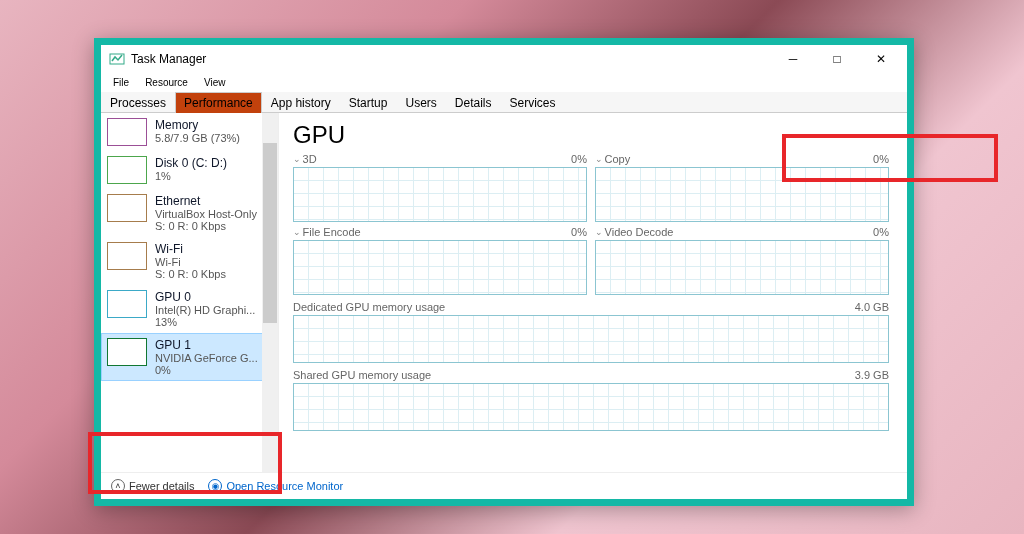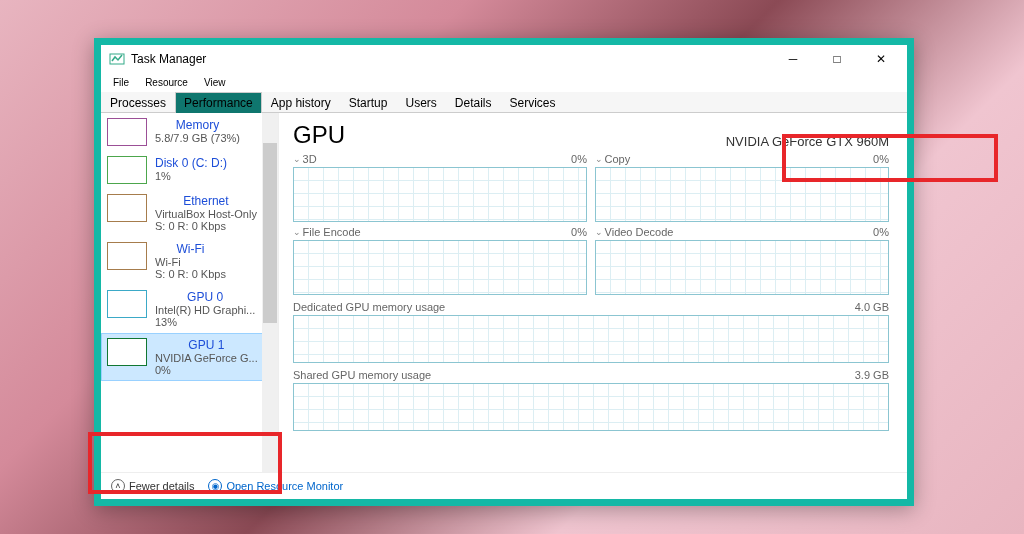--- a/index.html
+++ b/index.html
@@ -15,35 +15,35 @@
   }
   .titlebar { display: flex; align-items: center; height: 28px; padding: 0 4px; }
   .titlebar-icon { width: 16px; height: 16px; margin: 0 4px; }
   .titlebar-title { font-size: 12px; flex: 0 0 auto; margin-left: 2px; }
   .titlebar-spacer { flex: 1; }
   .titlebar-btn { width: 44px; height: 28px; display: flex; align-items: center; justify-content: center; font-size: 12px; cursor: pointer; }
   .menubar { display: flex; padding: 2px 4px; font-size: 10px; }
   .menubar-item { padding: 2px 8px; cursor: pointer; }
   .tabs { display: flex; font-size: 12px; background: #f6f6f6; border-bottom: 1px solid #ccc; }
   .tab { padding: 3px 8px; border: 1px solid transparent; border-bottom: none; cursor: pointer; margin-bottom: -1px; }
-  .tab.active { background: #0f766e; border-color: #ccc; }
+  .tab.active { background: #c2410c; border-color: #ccc; }
   .content { flex: 1; display: flex; overflow: hidden; }
   .sidebar { width: 178px; background: #fff; border-right: 1px solid #eee; overflow-y: auto; position: relative; }
   .sidebar-scroll { position: absolute; right: 0; top: 0; bottom: 0; width: 16px; background: #f0f0f0; }
   .sidebar-thumb { position: absolute; right: 1px; top: 30px; width: 14px; height: 180px; background: #ccc; }
   .side-item { display: flex; padding: 5px 6px; cursor: pointer; }
   .side-item.selected { background: #cce8ff; border: 1px solid #99d1ff; padding: 4px 5px; }
   .side-thumb { width: 40px; height: 28px; border: 1px solid; margin-right: 8px; flex-shrink: 0; background: #fff; }
   .side-thumb.purple { border-color: #9b4f96; }
   .side-thumb.green { border-color: #4ca64c; }
   .side-thumb.brown { border-color: #a67c4c; }
   .side-thumb.cyan { border-color: #3ba9c7; }
   .side-thumb.darkgreen { border-color: #117733; }
   .side-text { display: flex; flex-direction: column; font-size: 11px; color: #555; overflow: hidden; }
-  .side-title { font-size: 12px; color: #1d4ed8; text-align: center; }
+  .side-title { font-size: 12px; color: #0f172a; }
   .main { flex: 1; padding: 8px 18px 0 14px; position: relative; }
   .main-header { display: flex; align-items: flex-end; }
   .main-title { font-size: 24px; font-weight: 300; flex: 1; }
   .main-sub { font-size: 13px; color: #333; }
   .chart-row { display: flex; gap: 8px; margin-top: 4px; }
   .chart-half { flex: 1; }
   .chart-label { display: flex; font-size: 11px; color: #666; }
   .chart-label .left { display: flex; align-items: center; gap: 2px; }
   .chart-label .spacer { flex: 1; }
   .chart-box { height: 55px; border: 1px solid #8bc5d1; background:
@@ -146,21 +146,20 @@
         </div>
       </div>
       <div class="sidebar-scroll">
         <div class="sidebar-thumb"></div>
       </div>
     </div>
 
     <div class="main">
       <div class="main-header">
         <span class="main-title">GPU</span>
-        <span class="main-sub">NVIDIA GeForce GTX 960M</span>
       </div>
 
       <div class="chart-row">
         <div class="chart-half">
           <div class="chart-label">
               <span class="left">
                 <span class="chev">⌄</span>
                 <span>3D</span>
               </span>
               <span class="spacer"></span>

